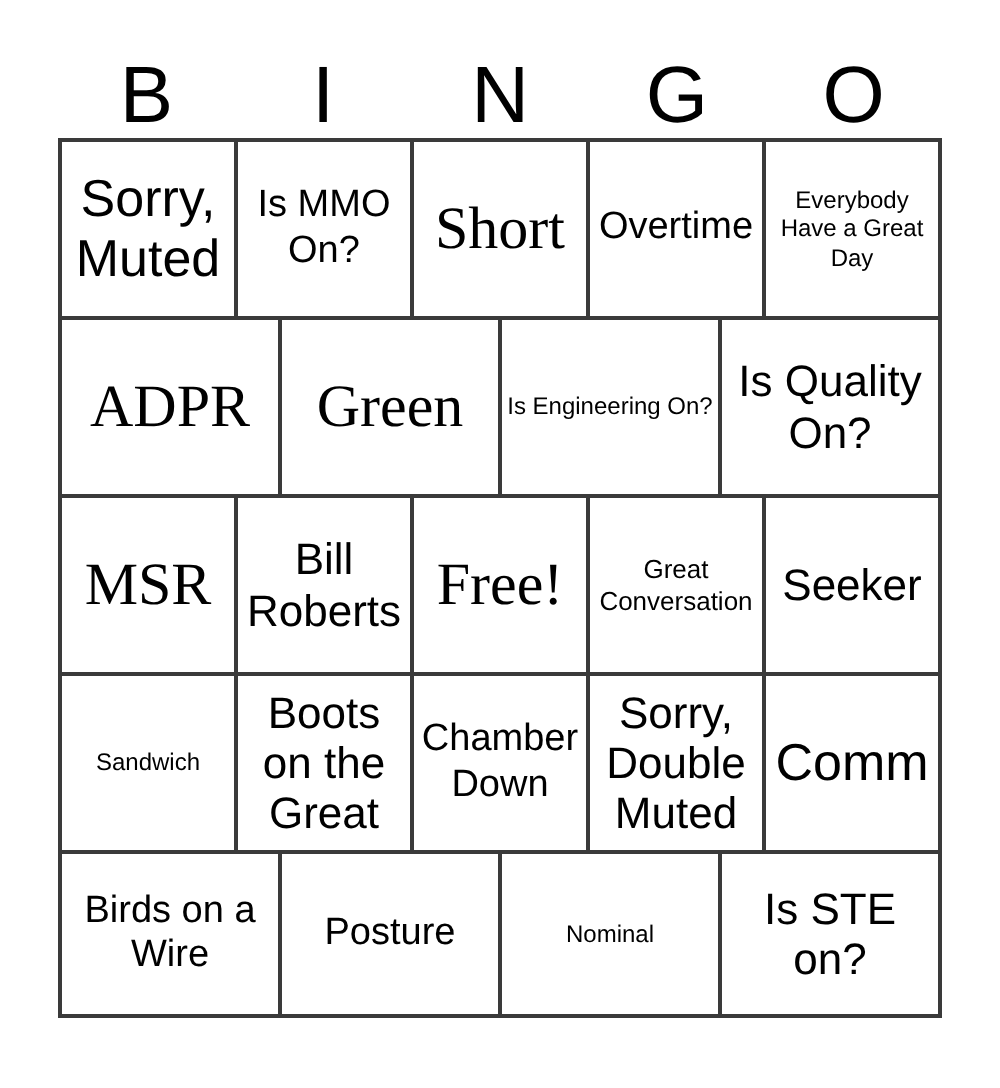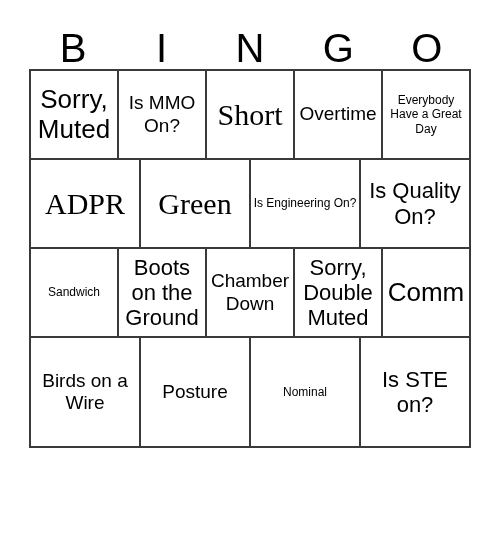--- a/index.html
+++ b/index.html
@@ -50,21 +50,21 @@
     border-left: 2px solid #3a3a3a;
     border-top: 2px solid #3a3a3a;
     box-sizing: border-box;
   }
   .grid-row {
     display: flex;
     width: 100%;
     height: 89px;
   }
   .grid-row:last-child {
-    height: 110px;
+    height: 82px;
   }
   .cell {
     flex: 1 1 0;
     min-width: 0;
     border-right: 2px solid #3a3a3a;
     border-bottom: 2px solid #3a3a3a;
     box-sizing: border-box;
     display: flex;
     align-items: center;
     justify-content: center;
@@ -141,27 +141,44 @@
         <span class="cell-text">Green</span>
       </div>
       <div class="cell fs-s">
         <span class="cell-text">Is Engineering On?</span>
       </div>
       <div class="cell fs-l">
         <span class="cell-text">Is Quality On?</span>
       </div>
     </div>
 
+    <div class="grid-row">
+      <div class="cell fs-xxl">
+        <span class="cell-text">MSR</span>
+      </div>
+      <div class="cell fs-l">
+        <span class="cell-text">Bill Roberts</span>
+      </div>
+      <div class="cell fs-xxl">
+        <span class="cell-text">Free!</span>
+      </div>
+      <div class="cell fs-xs">
+        <span class="cell-text">Great Conversation</span>
+      </div>
+      <div class="cell fs-l">
+        <span class="cell-text">Seeker</span>
+      </div>
+    </div>
 
     <div class="grid-row">
       <div class="cell fs-s">
         <span class="cell-text">Sandwich</span>
       </div>
       <div class="cell fs-l">
-        <span class="cell-text">Boots on the Ground</span>
+        <span class="cell-text">Boots on the Great</span>
       </div>
       <div class="cell fs-m">
         <span class="cell-text">Chamber Down</span>
       </div>
       <div class="cell fs-l">
         <span class="cell-text">Sorry, Double Muted</span>
       </div>
       <div class="cell fs-xl">
         <span class="cell-text">Comm</span>
       </div>

